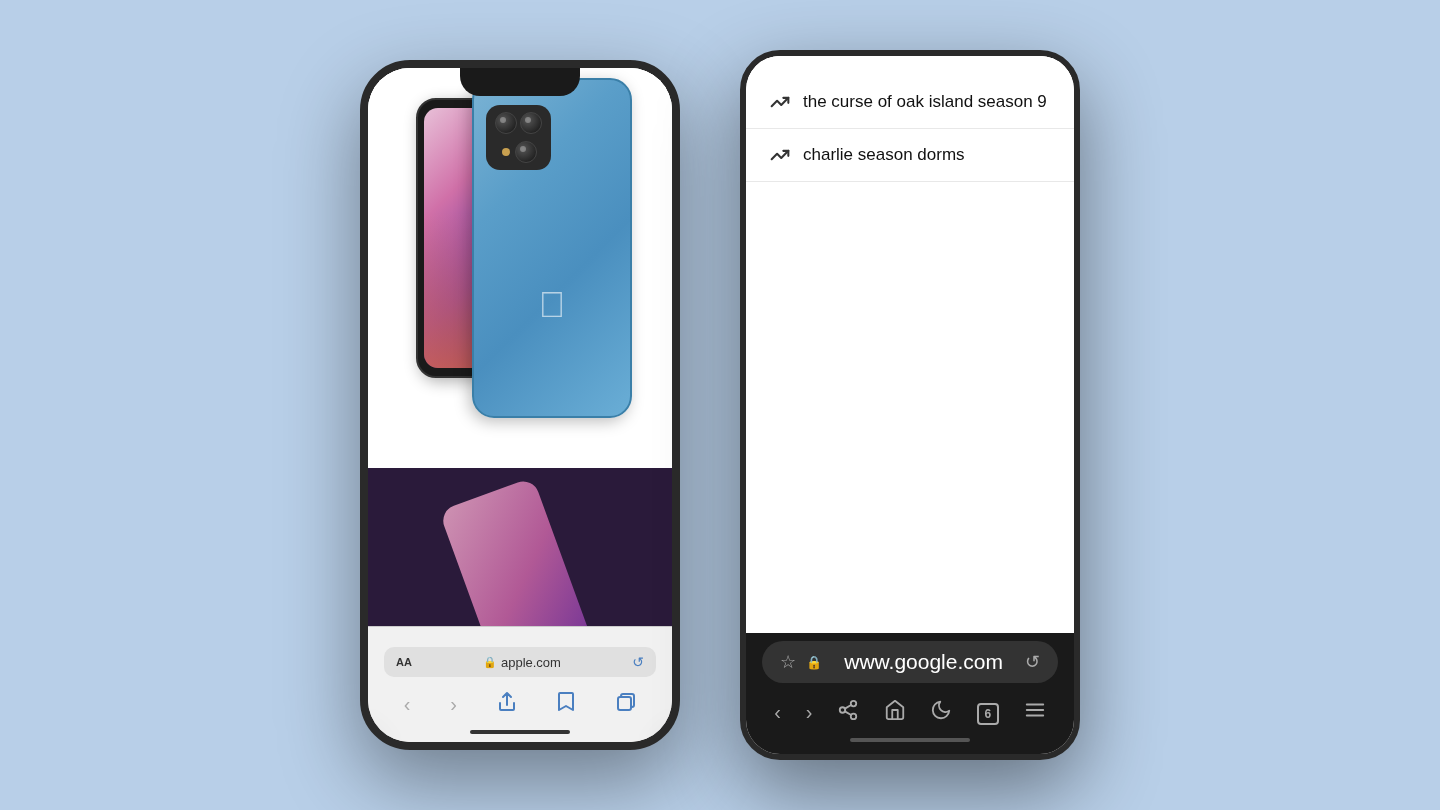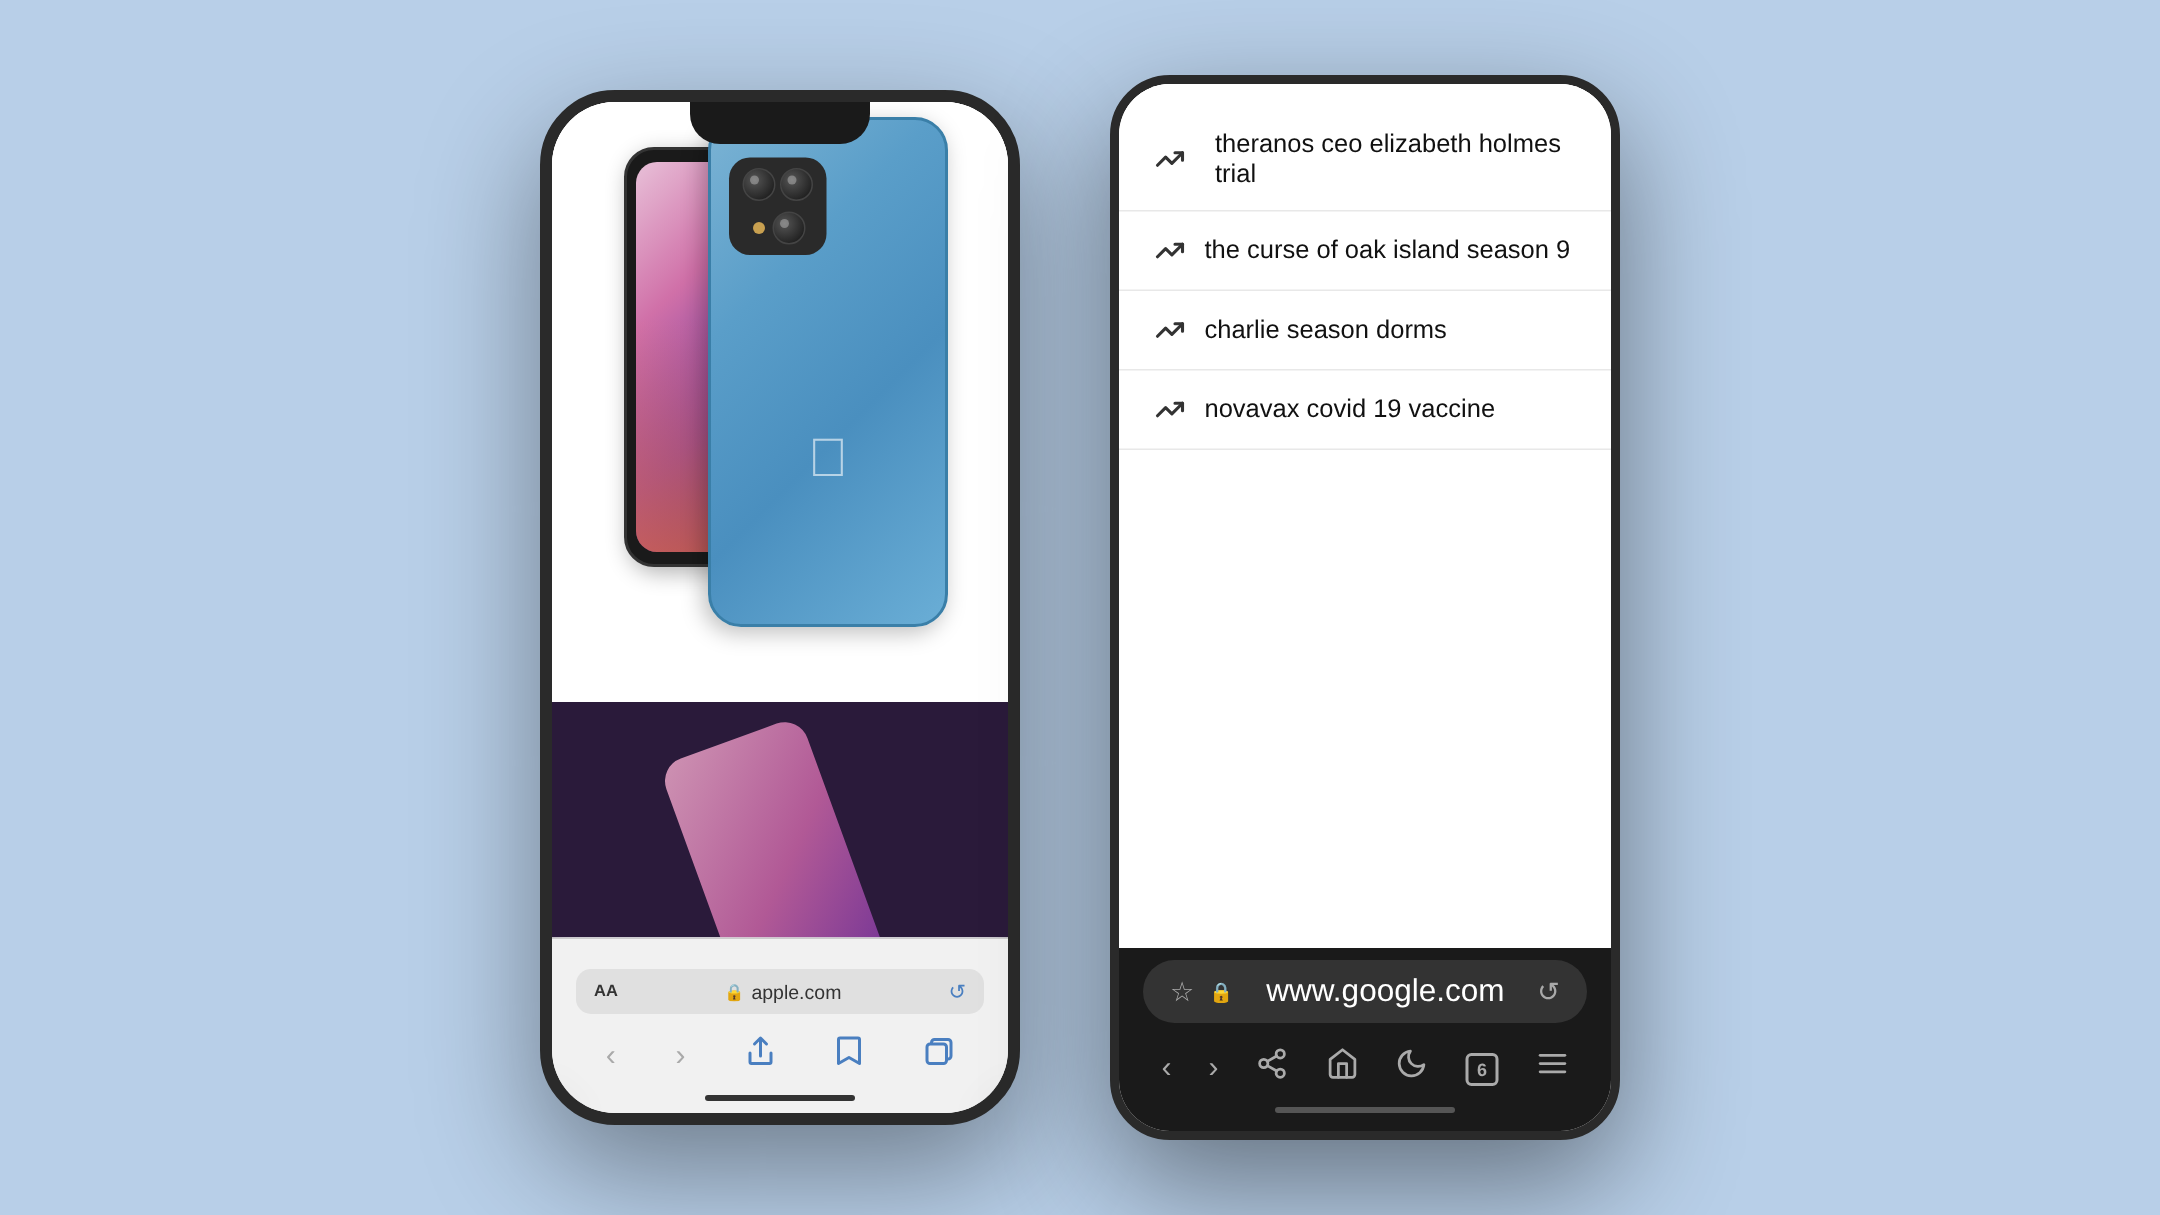--- a/index.html
+++ b/index.html
@@ -489,58 +489,40 @@
       <div class="iphone-home-indicator"></div>
     </div>
   </div>
 </div>
 
 <div class="android">
   <div class="android-screen">
     <div class="android-content">
       <div class="android-top-padding"></div>
 
-      <div class="search-item-partial">
-        <span class="trend-arrow">
-          <svg viewBox="0 0 24 24" fill="none" stroke="#333" stroke-width="2.5" stroke-linecap="round" stroke-linejoin="round">
-            <polyline points="22 7 13.5 15.5 8.5 10.5 2 17"></polyline>
-            <polyline points="16 7 22 7 22 13"></polyline>
-          </svg>
-        </span>
-        <span class="search-item-text">theranos ceo elizabeth holmes trial</span>
-      </div>
 
       <ul class="search-list">
         <li class="search-item">
           <span class="trend-arrow">
             <svg viewBox="0 0 24 24" fill="none" stroke="#333" stroke-width="2.5" stroke-linecap="round" stroke-linejoin="round">
               <polyline points="22 7 13.5 15.5 8.5 10.5 2 17"></polyline>
               <polyline points="16 7 22 7 22 13"></polyline>
             </svg>
           </span>
           <span class="search-item-text">the curse of oak island season 9</span>
         </li>
         <li class="search-item">
           <span class="trend-arrow">
             <svg viewBox="0 0 24 24" fill="none" stroke="#333" stroke-width="2.5" stroke-linecap="round" stroke-linejoin="round">
               <polyline points="22 7 13.5 15.5 8.5 10.5 2 17"></polyline>
               <polyline points="16 7 22 7 22 13"></polyline>
             </svg>
           </span>
           <span class="search-item-text">charlie season dorms</span>
         </li>
-        <li class="search-item">
-          <span class="trend-arrow">
-            <svg viewBox="0 0 24 24" fill="none" stroke="#333" stroke-width="2.5" stroke-linecap="round" stroke-linejoin="round">
-              <polyline points="22 7 13.5 15.5 8.5 10.5 2 17"></polyline>
-              <polyline points="16 7 22 7 22 13"></polyline>
-            </svg>
-          </span>
-          <span class="search-item-text">novavax covid 19 vaccine</span>
-        </li>
       </ul>
     </div>
 
     <div class="android-bottom-bar">
       <div class="android-address-bar">
         <span class="android-star">☆</span>
         <span class="android-lock">🔒</span>
         <span class="android-url">www.google.com</span>
         <span class="android-reload">↺</span>
       </div>

